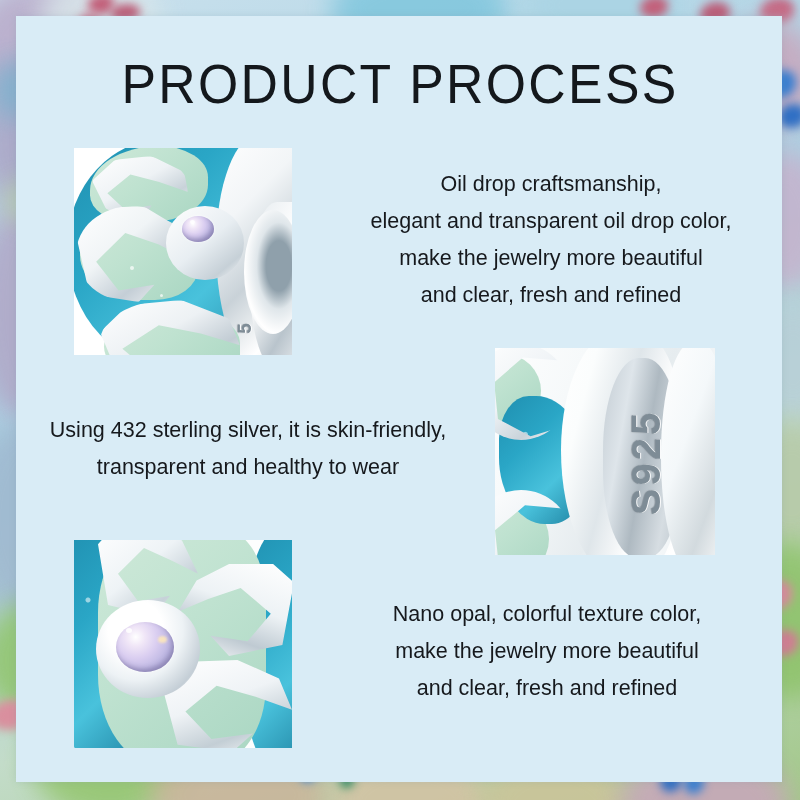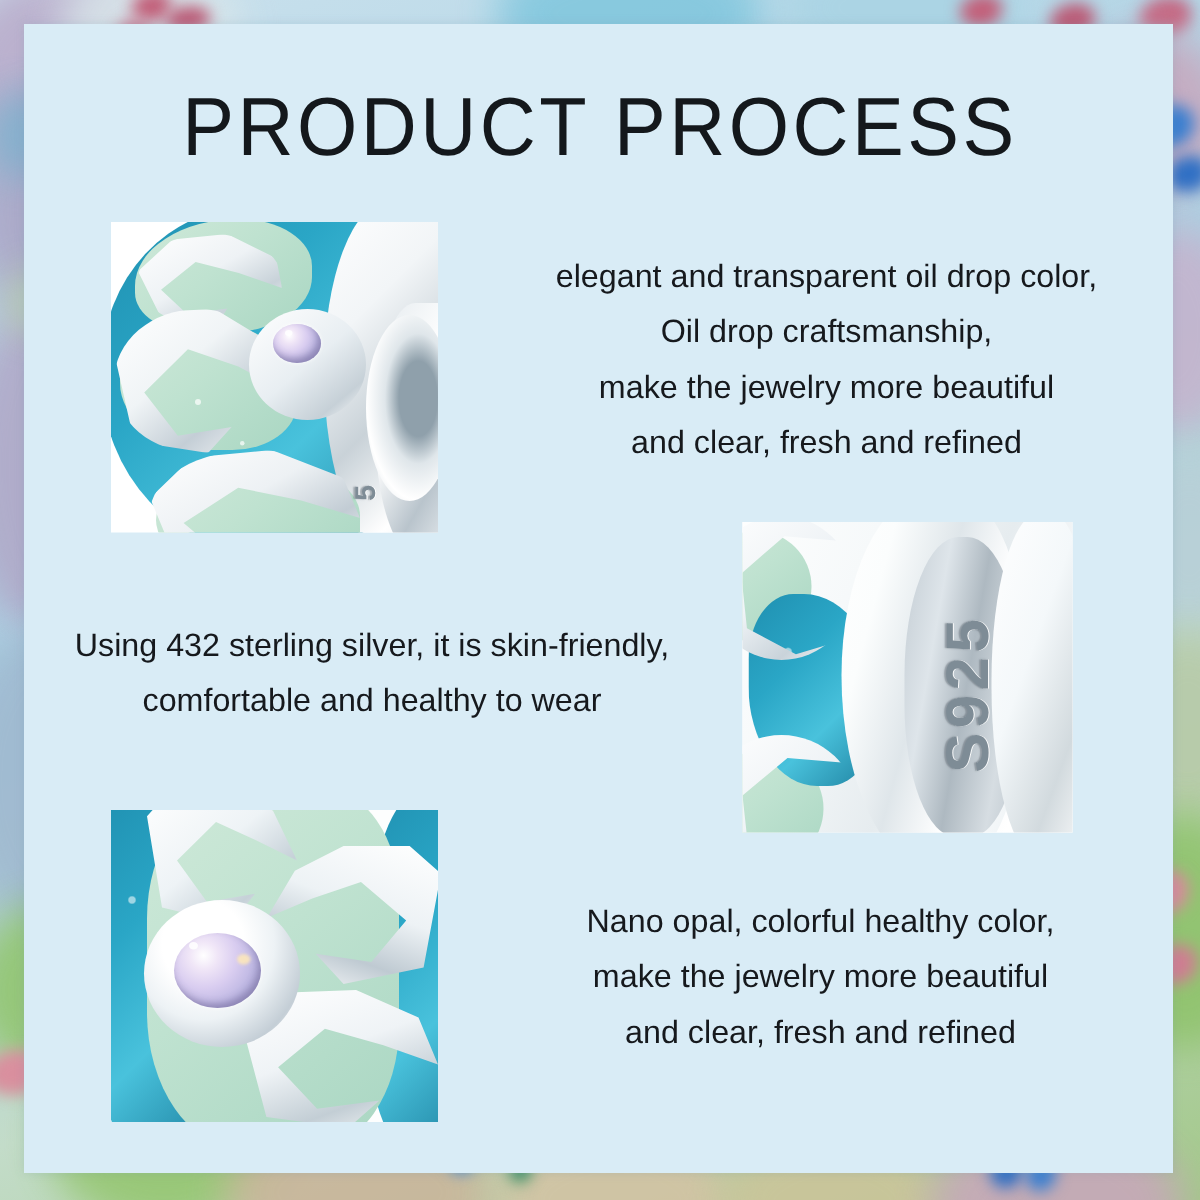--- a/index.html
+++ b/index.html
@@ -180,30 +180,30 @@
       <div class="silver" style="left:104px;top:24px;width:116px;height:92px;background:linear-gradient(200deg,#fff,#edf2f5 44%,#bfcad2 72%,#fff);clip-path:polygon(100% 20%,82% 0,44% 0,16% 18%,0 52%,26% 38%,54% 26%,80% 54%,60% 84%,28% 78%,44% 100%,90% 88%);"></div>
       <div class="silver" style="left:88px;top:120px;width:130px;height:92px;background:linear-gradient(160deg,#fff,#eff3f6 44%,#c3ced5 74%,#fff);clip-path:polygon(0 28%,20% 2%,58% 0,90% 20%,100% 54%,72% 40%,42% 28%,18% 56%,38% 86%,70% 80%,54% 100%,12% 92%);"></div>
       <div class="silver" style="left:22px;top:60px;width:104px;height:98px;border-radius:50%;background:radial-gradient(ellipse at 38% 30%,#ffffff 0 30%,#edf2f5 52%,#c4ced6 76%,#ffffff 100%);"></div>
       <div class="opal" style="left:42px;top:82px;width:58px;height:50px;"></div>
       <div class="sparkle" style="left:84px;top:96px;width:9px;height:7px;background:#ffe9b8;filter:blur(1px);"></div>
       <div class="sparkle" style="left:52px;top:88px;width:6px;height:5px;"></div>
     </div>
   </div>
 
   <div class="textblock" id="tb1">
+    <div>Oil drop craftsmanship,</div>
     <div>elegant and transparent oil drop color,</div>
-    <div>Oil drop craftsmanship,</div>
     <div>make the jewelry more beautiful</div>
     <div>and clear, fresh and refined</div>
   </div>
 
   <div class="textblock" id="tb2">
     <div>Using 432 sterling silver, it is skin-friendly,</div>
-    <div>comfortable and healthy to wear</div>
+    <div>transparent and healthy to wear</div>
   </div>
 
   <div class="textblock" id="tb3">
-    <div>Nano opal, colorful healthy color,</div>
+    <div>Nano opal, colorful texture color,</div>
     <div>make the jewelry more beautiful</div>
     <div>and clear, fresh and refined</div>
   </div>
 
 </div>
 
 </body></html>

